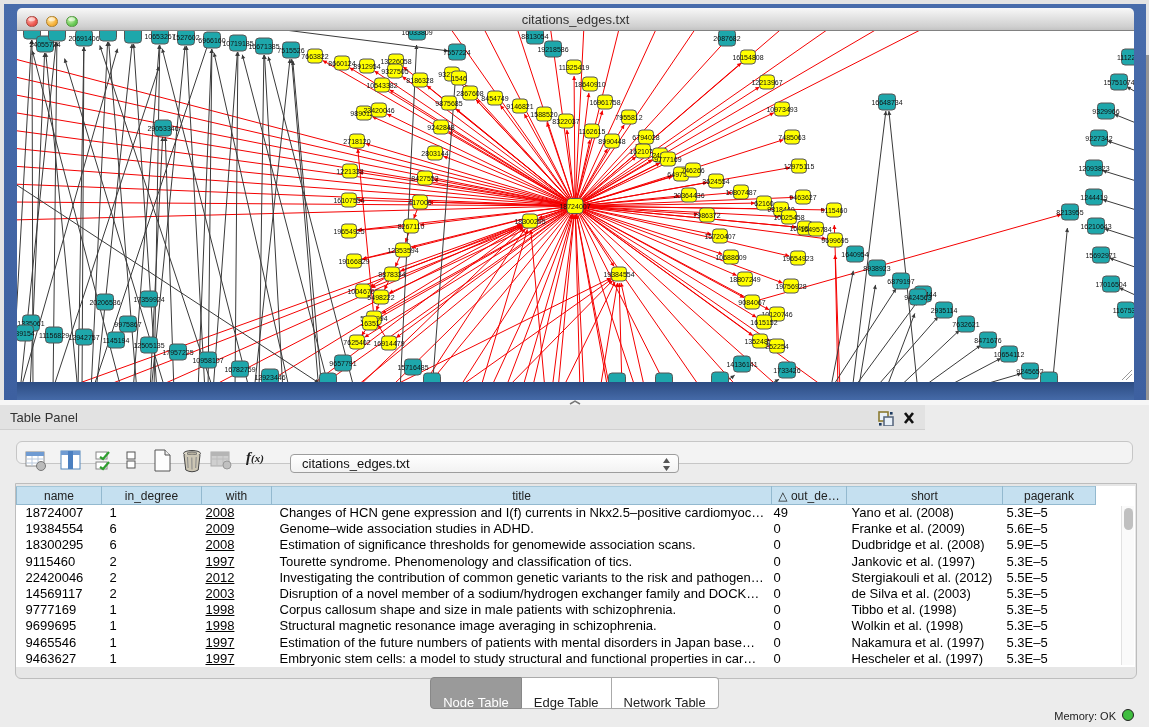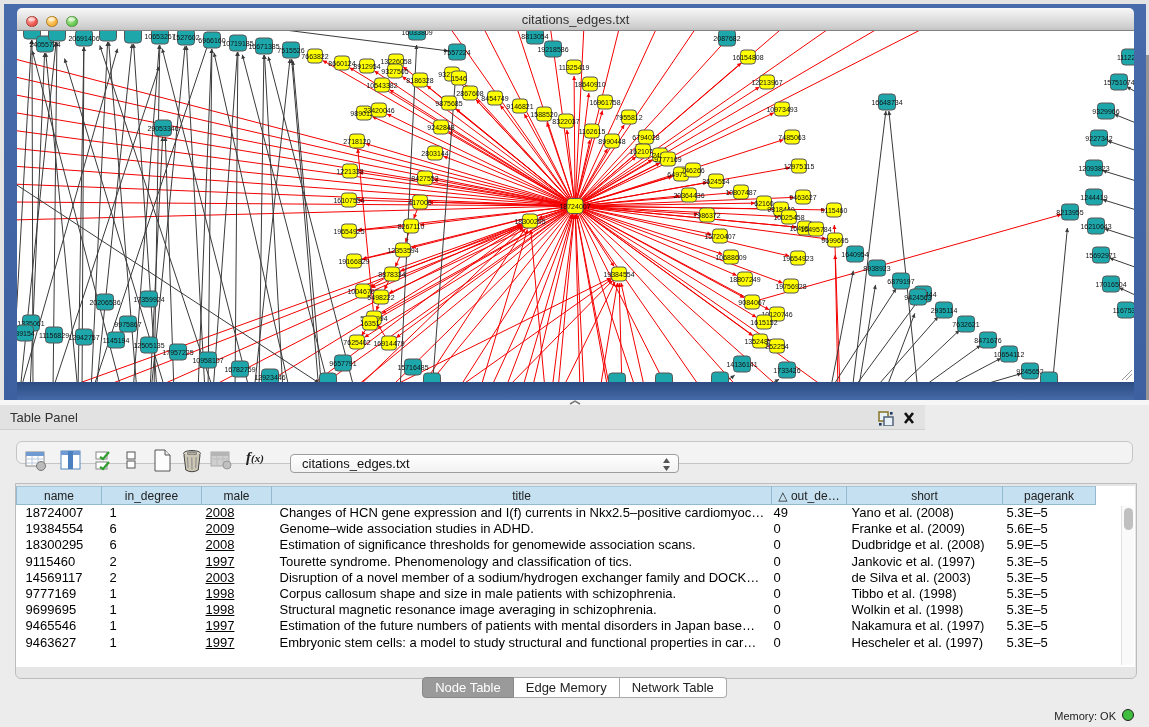--- a/index.html
+++ b/index.html
@@ -22,21 +22,21 @@
 #tablewrap { position:absolute; left:15px; top:83px; width:1122px; height:196px; background:#e6e6e6; border:1px solid #bdbdbd; border-radius:0 0 6px 6px; }
 #tbl { position:absolute; left:0px; top:2px; width:1119px; height:181px; background:#fff; overflow:hidden; }
 table { border-collapse:collapse; table-layout:fixed; width:1079px; font-size:13px; }
 th { background:#c5e0f0; border:1px solid #93b9cf; border-top:1px solid #a4c6d8; font-weight:normal; font-size:12px; height:18px; padding:1px; color:#222; }
 td { height:16px; line-height:16.2px; padding:0 0 0 3px; white-space:nowrap; overflow:hidden; color:#000; }
 .c0 { width:85px; padding-left:9px; } .c1 { width:100px; padding-left:8px; } .c2 { width:70px; padding-left:4px;text-decoration:underline; } .c3 { width:500px; padding-left:8px; }
 .c4 { width:75px; padding-left:2px; } .c5 { width:156px; padding-left:5px; } .c6 { width:93px; padding-left:4px; }
 #vsb { position:absolute; right:2px; top:22px; width:13px; height:159px; background:#fafafa; border-left:1px solid #e2e2e2; }
 #vsb .thumb { position:absolute; left:2px; top:2px; width:9px; height:22px; background:#c0c0c0; border-radius:5px; }
 #tabs { position:absolute; left:0; top:277px; width:1149px; text-align:center; height:22px; }
-.tab { display:inline-block; height:21px; line-height:20px; font-size:13px; padding:0 12px; background:#fff; border:1px solid #aaa; color:#222; }
+.tab { display:inline-block; height:21px; line-height:20px; font-size:13px; padding:15px 12px; background:#fff; border:1px solid #aaa; color:#222; }
 .tab.sel { background:#9a9a9a; color:#fff; border-color:#888; border-radius:4px 0 0 4px; }
 .tab.mid { border-left:none; }
 .tab.last { border-left:none; border-radius:0 4px 4px 0; }
 #status { position:absolute; right:33px; top:310px; font-size:11px; color:#222; }
 #memdot { position:absolute; right:15px; top:309px; width:12px; height:12px; border-radius:50%; background:#3fbe3f; border:1.5px solid #222; }
 #rdark { position:absolute; right:0; top:55px; width:3px; height:345px; background:#969696; }
 </style></head><body>
 <div id="desk"></div>
 <div id="rdark"></div>
 <div id="frame"></div>
@@ -794,21 +794,21 @@
             <col style="width:70px">
             <col style="width:500px">
             <col style="width:75px">
             <col style="width:156px">
             <col style="width:93px">
           </colgroup>
       <thead>
             <tr>
         <th>name</th>
               <th>in_degree</th>
-              <th>male</th>
+              <th>with</th>
               <th>title</th>
               <th>△ out_de…</th>
               <th>short</th>
               <th>pagerank</th>
       </tr>
           </thead>
       <tbody>
 <tr>
               <td class="c0">18724007</td>
               <td class="c1">1</td>
@@ -837,20 +837,29 @@
               <td class="c6">5.9E–5</td>
             </tr>
 <tr>
               <td class="c0">9115460</td>
               <td class="c1">2</td>
               <td class="c2">1997</td>
               <td class="c3">Tourette syndrome. Phenomenology and classification of tics.</td>
               <td class="c4">0</td>
               <td class="c5">Jankovic et al. (1997)</td>
               <td class="c6">5.3E–5</td>
+            </tr>
+<tr>
+              <td class="c0">22420046</td>
+              <td class="c1">2</td>
+              <td class="c2">2012</td>
+              <td class="c3">Investigating the contribution of common genetic variants to the risk and pathogen…</td>
+              <td class="c4">0</td>
+              <td class="c5">Stergiakouli et al. (2012)</td>
+              <td class="c6">5.5E–5</td>
             </tr>
 <tr>
               <td class="c0">14569117</td>
               <td class="c1">2</td>
               <td class="c2">2003</td>
               <td class="c3">Disruption of a novel member of a sodium/hydrogen exchanger family and DOCK…</td>
               <td class="c4">0</td>
               <td class="c5">de Silva et al. (2003)</td>
               <td class="c6">5.3E–5</td>
             </tr>
@@ -891,17 +900,17 @@
               <td class="c6">5.3E–5</td>
             </tr>
       </tbody>
         </table>
     </div>
     <div id="vsb">
         <div class="thumb"></div>
       </div>
   </div>
   <div id="tabs">
-    <span class="tab sel">Node Table</span><span class="tab mid">Edge Memory</span><span class="tab last">Network Table</span>
+    <span class="tab sel">Node Table</span><span class="tab mid">Edge Table</span><span class="tab last">Network Table</span>
   </div>
   <div id="status">Memory: OK</div>
   <div id="memdot"></div>
 
 </div>
 </body></html>

